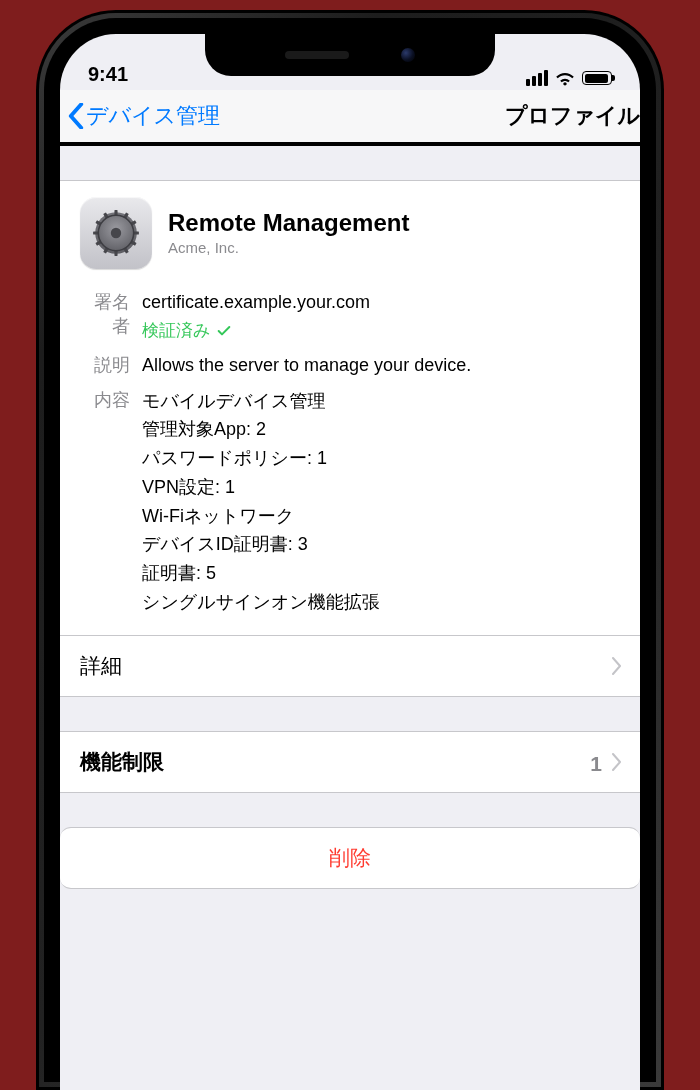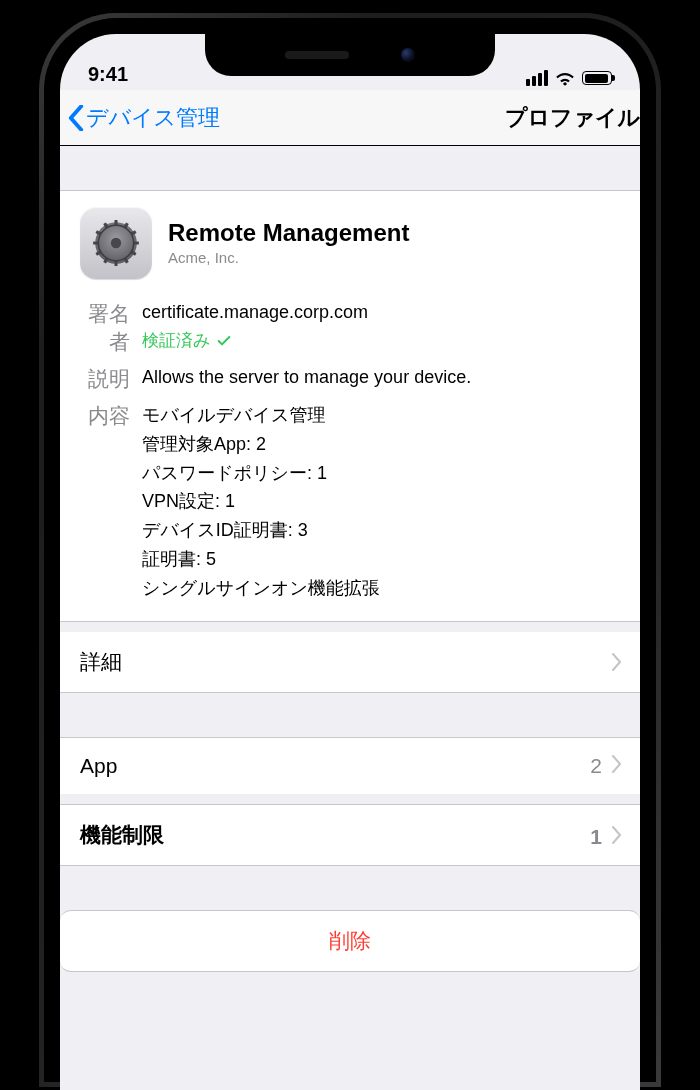--- a/index.html
+++ b/index.html
@@ -7,21 +7,21 @@
   body {
     background: #fff;
     font-family: -apple-system, "Helvetica Neue", Arial, "Hiragino Kaku Gothic ProN", "Yu Gothic", sans-serif;
     display: flex;
     justify-content: center;
   }
   .stage {
     width: 700px;
     height: 1090px;
     position: relative;
-    background: #000000;
+    background: #7f1d1d;
     padding-left: 7px;
   }
   
   .phone {
     position: absolute;
     left: 36px;
     top: 10px;
     width: 628px;
     height: 1080px; 
     border-radius: 80px 80px 0 0;
@@ -98,21 +98,21 @@
   .battery {
     width: 30px; height: 14px; border: 1.5px solid #000; border-radius: 4px; position: relative;
   }
   .battery::after { content:""; position:absolute; right:-4px; top:3px; width:3px; height:6px; background:#000; border-radius:0 2px 2px 0;}
   .battery .fill { position:absolute; left:1.5px; top:1.5px; bottom:1.5px; width:23px; background:#000; border-radius:2px;}
 
   
   .nav-bar {
     height: 56px;
     background: #f7f7f8;
-    border-bottom: 1px solid #000000;
+    border-bottom: 4px solid #000000;
     display: flex;
     align-items: center;
     position: relative;
     padding: 0 8px;
   }
   .back-btn {
     display: flex; align-items: center; color:#007aff; font-size: 22px;
   }
   .back-btn svg { width: 16px; height: 26px; margin-right: 2px;}
   .nav-title {
@@ -123,21 +123,20 @@
 
   
   .content { flex:1; overflow:hidden; }
   .group-gap { height: 34px; }
   .group-gap-sm { height: 26px; }
 
   .cell {
     background:#fff;
     border-top:1px solid #c7c7cb;
     border-bottom:1px solid #c7c7cb;
-    margin-top:10px;
   }
   .cell + .stacked { border-top: none; }
   .stacked-group .cell { border-bottom: none; }
   .stacked-group .cell:first-child { border-top:1px solid #c7c7cb; }
   .stacked-group { border-bottom:1px solid #c7c7cb; }
 
   .profile-header {
     display:flex; align-items: center; gap: 16px;
     padding: 16px 20px;
   }
@@ -149,21 +148,21 @@
   }
   .profile-icon svg { width: 52px; height: 52px; }
   .profile-title { font-size: 24px; font-weight: 600; line-height: 1.1; }
   .profile-org { font-size: 15px; color:#8a8a8e; margin-top: 2px;}
 
   .meta {
     padding: 0 20px 14px 20px;
     font-size: 18px;
   }
   .meta-row { display:flex; padding: 4px 0;}
-  .meta-label { width: 62px; text-align: right; color:#8a8a8e; font-size: 21px; flex-shrink:0; padding-right: 12px; padding-top:1px;}
+  .meta-label { width: 62px; text-align: right; color:#8a8a8e; font-size: 18px; flex-shrink:0; padding-right: 12px; padding-top:1px;}
   .meta-body { flex:1; font-size: 18px; line-height: 1.5; }
   .verified { color:#34c759; display:flex; align-items:center; gap:6px; font-size: 17px; margin-top:2px;}
   .verified svg { width:16px; height:16px; }
   .content-list div { line-height: 1.6; }
 
   .nav-cell {
     display:flex; align-items:flex-end; justify-content:space-between;
     padding: 16px 18px 16px 20px;
     font-size: 21px;
   }
@@ -259,69 +258,61 @@
             <div>
               <div class="profile-title">Remote Management</div>
               <div class="profile-org">Acme, Inc.</div>
             </div>
           </div>
 
           <div class="meta">
             <div class="meta-row">
               <div class="meta-label">署名者</div>
               <div class="meta-body">
-                <div>certificate.manage.corp.com</div>
+                <div>certificate.example.your.com</div>
                 <div class="verified">
                   <span>検証済み</span>
                   <svg viewBox="0 0 24 24">
                       <path d="M4 12l5 5L20 6" stroke="#34c759" stroke-width="3" fill="none" stroke-linecap="round" stroke-linejoin="round"></path>
                     </svg>
                 </div>
               </div>
             </div>
             <div class="meta-row">
               <div class="meta-label">説明</div>
               <div class="meta-body">Allows the server to manage your device.</div>
             </div>
             <div class="meta-row">
               <div class="meta-label">内容</div>
               <div class="meta-body content-list">
                 <div>モバイルデバイス管理</div>
                 <div>管理対象App: 2</div>
                 <div>パスワードポリシー: 1</div>
                 <div>VPN設定: 1</div>
+                <div>Wi-Fiネットワーク</div>
                 <div>デバイスID証明書: 3</div>
                 <div>証明書: 5</div>
                 <div>シングルサインオン機能拡張</div>
               </div>
             </div>
           </div>
         </div>
 
         <div class="cell stacked nav-cell" style="border-top:none">
           <span>詳細</span>
           <span class="right">
             <span class="chevron"><svg viewBox="0 0 10 18">
                   <path d="M1 1l7 8-7 8" stroke-width="2" fill="none" stroke-linecap="round" stroke-linejoin="round"></path>
                 </svg></span>
           </span>
         </div>
 
         <div class="group-gap"></div>
 
         <div class="stacked-group">
-          <div class="cell nav-cell">
-            <span>App</span>
-            <span class="right">
-              <span>2</span>
-              <span class="chevron"><svg viewBox="0 0 10 18">
-                    <path d="M1 1l7 8-7 8" stroke-width="2" fill="none" stroke-linecap="round" stroke-linejoin="round"></path>
-                  </svg></span>
-            </span>
-          </div>
           <div class="cell nav-cell" style="border-top:1px solid #c7c7cb; margin-left:0;font-weight:bold;">
             <span>機能制限</span>
             <span class="right">
               <span>1</span>
               <span class="chevron"><svg viewBox="0 0 10 18">
                     <path d="M1 1l7 8-7 8" stroke-width="2" fill="none" stroke-linecap="round" stroke-linejoin="round"></path>
                   </svg></span>
             </span>
           </div>
         </div>

